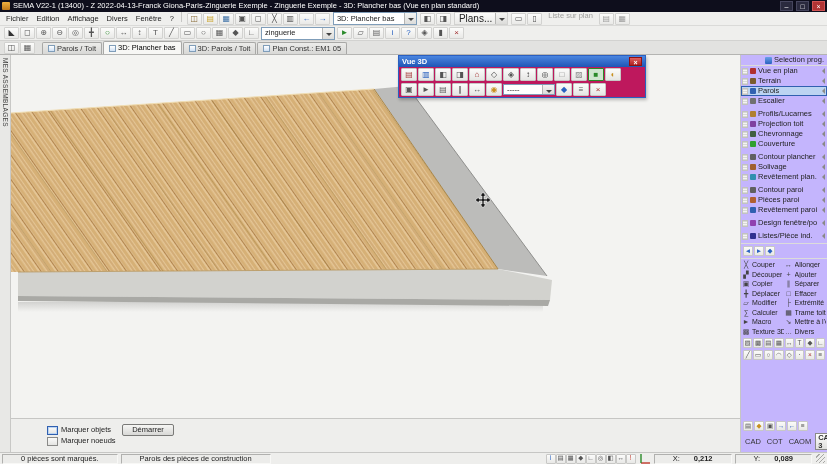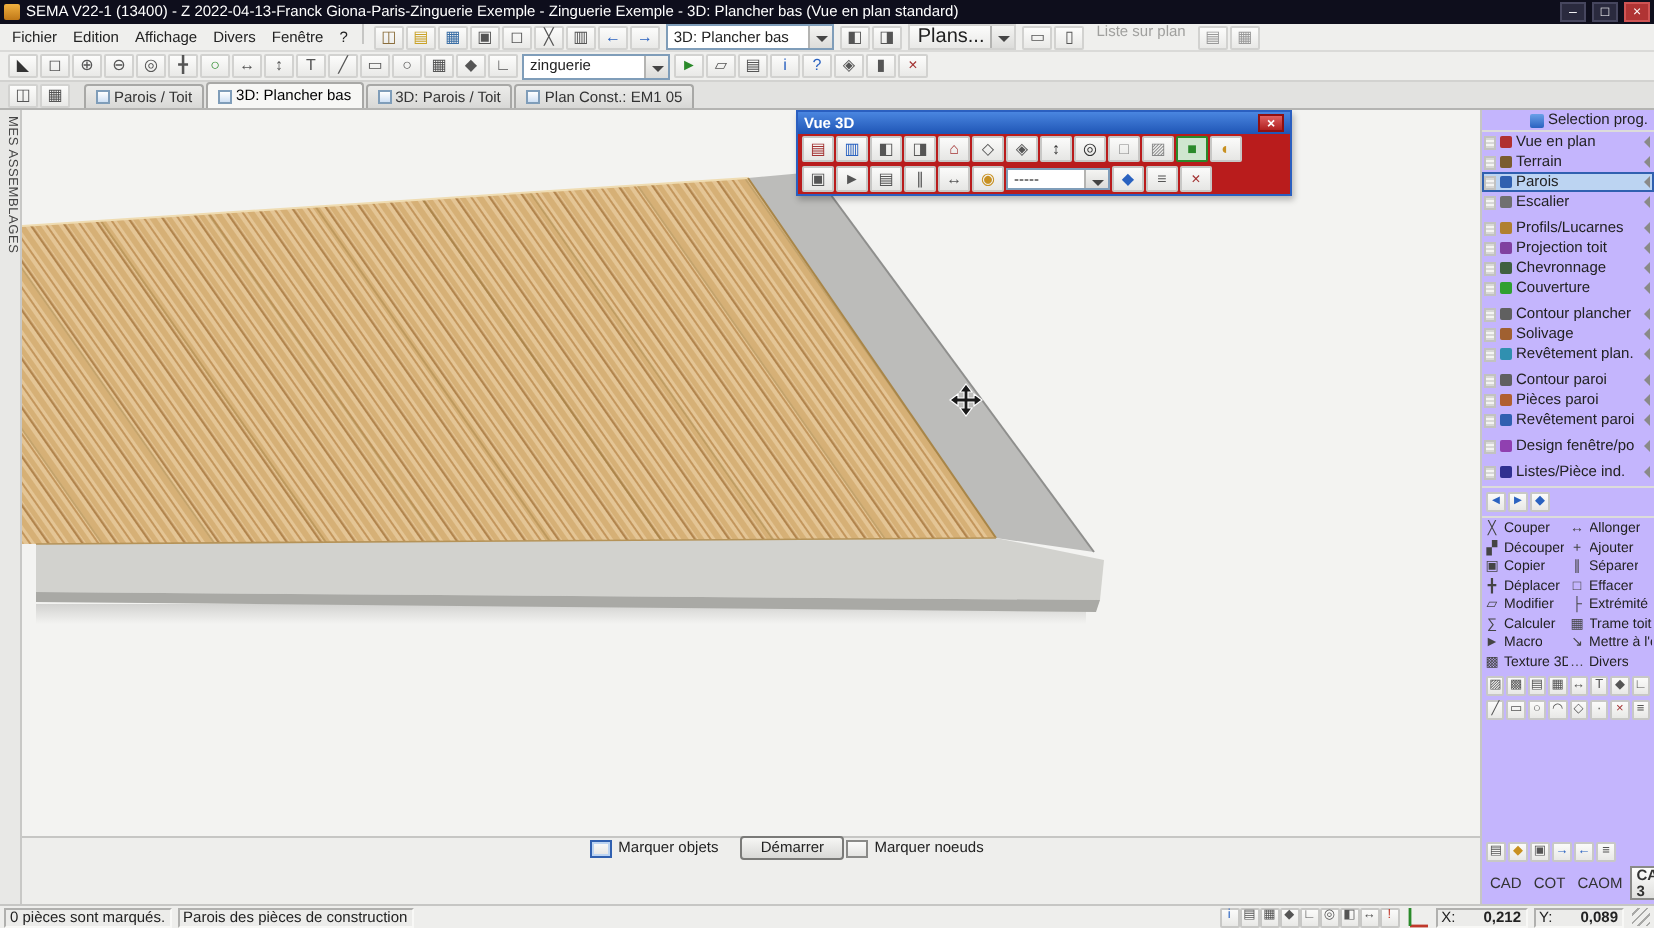--- a/index.html
+++ b/index.html
@@ -48,21 +48,21 @@
 
   
   .main{flex:1;display:flex;min-height:0}
   .left-strip{width:11px;flex:none;background:#e8e8e6;border-right:1px solid #c8c8c6;display:flex;justify-content:center}
   .vtext{writing-mode:vertical-rl;font-size:6.5px;color:#444;margin-top:3px;letter-spacing:.3px;white-space:nowrap}
   .center{flex:1;display:flex;flex-direction:column;min-width:0}
   .viewport{flex:1;position:relative;background:#f3f3f1;overflow:hidden}
   .viewport svg.scene{position:absolute;inset:0;width:100%;height:100%}
 
   
-  .palette{position:absolute;left:387px;top:0;width:248px;background:#b91c1c;border:1px solid #2a5fc0;box-shadow:1px 2px 3px rgba(0,0,0,.25);z-index:5}
+  .palette{position:absolute;left:387px;top:0;width:248px;background:#be185d;border:1px solid #2a5fc0;box-shadow:1px 2px 3px rgba(0,0,0,.25);z-index:5}
   .palette-title{height:11px;display:flex;align-items:center;background:linear-gradient(#4a86e0,#1f55b5);color:#fff;font-size:7.5px;font-weight:bold;padding:0 3px}
   .palette-close{margin-left:auto;width:13px;height:9px;text-align:center;font-size:7px;line-height:9px;color:#fff;
     background:linear-gradient(#e06060,#b02020);border:1px solid #901010}
   .palette-row{display:flex;align-items:center;gap:1px;padding:1px 2px}
   .inline{display:flex;align-items:center;gap:1px}
   .p-icon{width:16px;height:13px;display:inline-flex;align-items:center;justify-content:center;
     background:linear-gradient(#fbfbfa,#e6e6e4);border:1px solid #c8c8c6;border-radius:1px}
   .p-icon .g{font-size:8px;color:var(--c,#555)}
   .p-icon.active{background:#cfe6cf;border-color:#2a8a2a}
   .p-combo{width:52px;height:11px}
@@ -87,31 +87,31 @@
   .tool{display:flex;align-items:center;gap:2px;height:9.5px;font-size:7px;overflow:hidden}
   .tool .tg{width:8px;flex:none;text-align:center;font-size:7px;color:#444}
   .tool .tl{white-space:nowrap;overflow:hidden}
   .sb-iconrow{display:flex;gap:1px;padding:1px 2px;flex:none}
   .sb-spacer{flex:1}
   .sb-modes{display:flex;align-items:center;gap:2px;padding:1px 2px 2px;font-size:7.5px;flex:none}
   .mode{padding:0 2px;color:#333}
   .mode.active{border:1px solid #8a8a88;background:linear-gradient(#fdfdfc,#e0e0de);font-weight:bold}
 
   
-  .bottom-panel{height:34px;flex:none;background:#eeeeec;border-top:1px solid #c6c6c4;display:flex;flex-direction:row;justify-content:center;gap:1px;padding-left:36px}
+  .bottom-panel{height:34px;flex:none;background:#eeeeec;border-top:1px solid #c6c6c4;display:flex;flex-direction:column;justify-content:center;gap:1px;padding-left:36px}
   .mk-row{display:flex;align-items:center;gap:3px;height:10px}
   .mk-icon{width:11px;height:9px;flex:none;border:1px solid #8a8a88;background:linear-gradient(#fbfbfa,#e4e4e2)}
   .mk-icon.sel{border-color:#3060b0;box-shadow:inset 0 0 0 1px #bcd4f2}
   .mk-row.disabled .mk-lbl{color:#9a9a98}
   .btn{height:12px;min-width:52px;margin-left:8px;display:inline-flex;align-items:center;justify-content:center;font-size:7.5px;
     border:1px solid #7a7a78;border-radius:2px;background:linear-gradient(#f6f6f4,#d8d8d6)}
 
   
   .statusbar{height:12px;flex:none;background:#eeeeec;border-top:1px solid #c6c6c4;display:flex;align-items:center;gap:3px;padding:0 2px;font-size:7.5px}
-  .st-panel{height:10px;display:flex;align-items:center;padding:0 2px;white-space:nowrap;background:#ececea;
+  .st-panel{height:10px;display:flex;align-items:center;padding:0 18px;white-space:nowrap;background:#ececea;
     border:1px solid;border-color:#b0b0ae #f8f8f6 #f8f8f6 #b0b0ae}
   .st-spacer{flex:1}
   .coord b{margin-left:14px}
   .grip{width:9px;height:9px;margin-left:1px;background:repeating-linear-gradient(135deg,transparent 0 2px,#a8a8a6 2px 3px)}
 </style>
 </head>
 <body>
 
 <div class="window">
 

